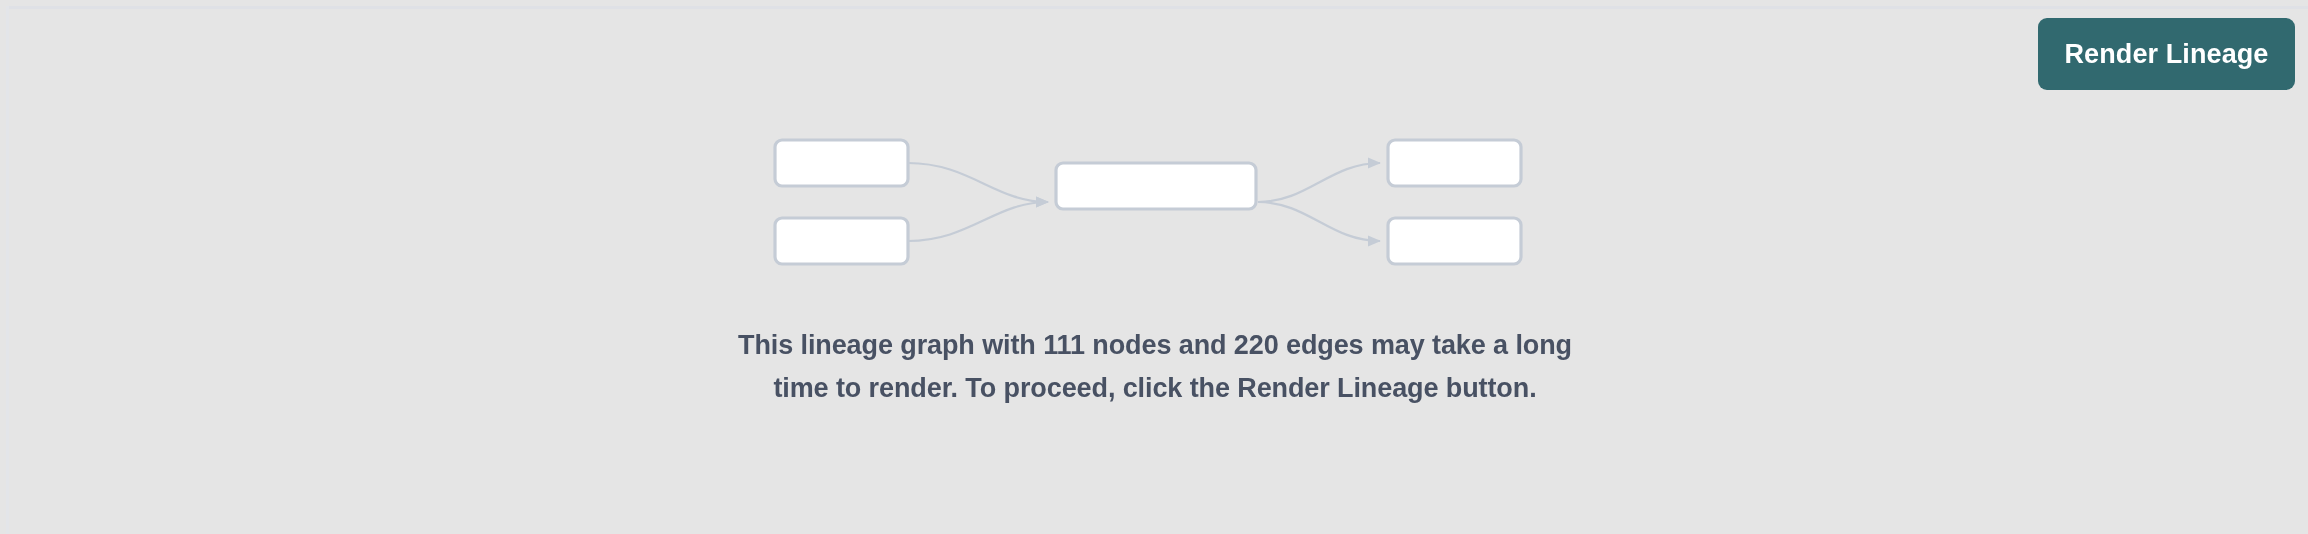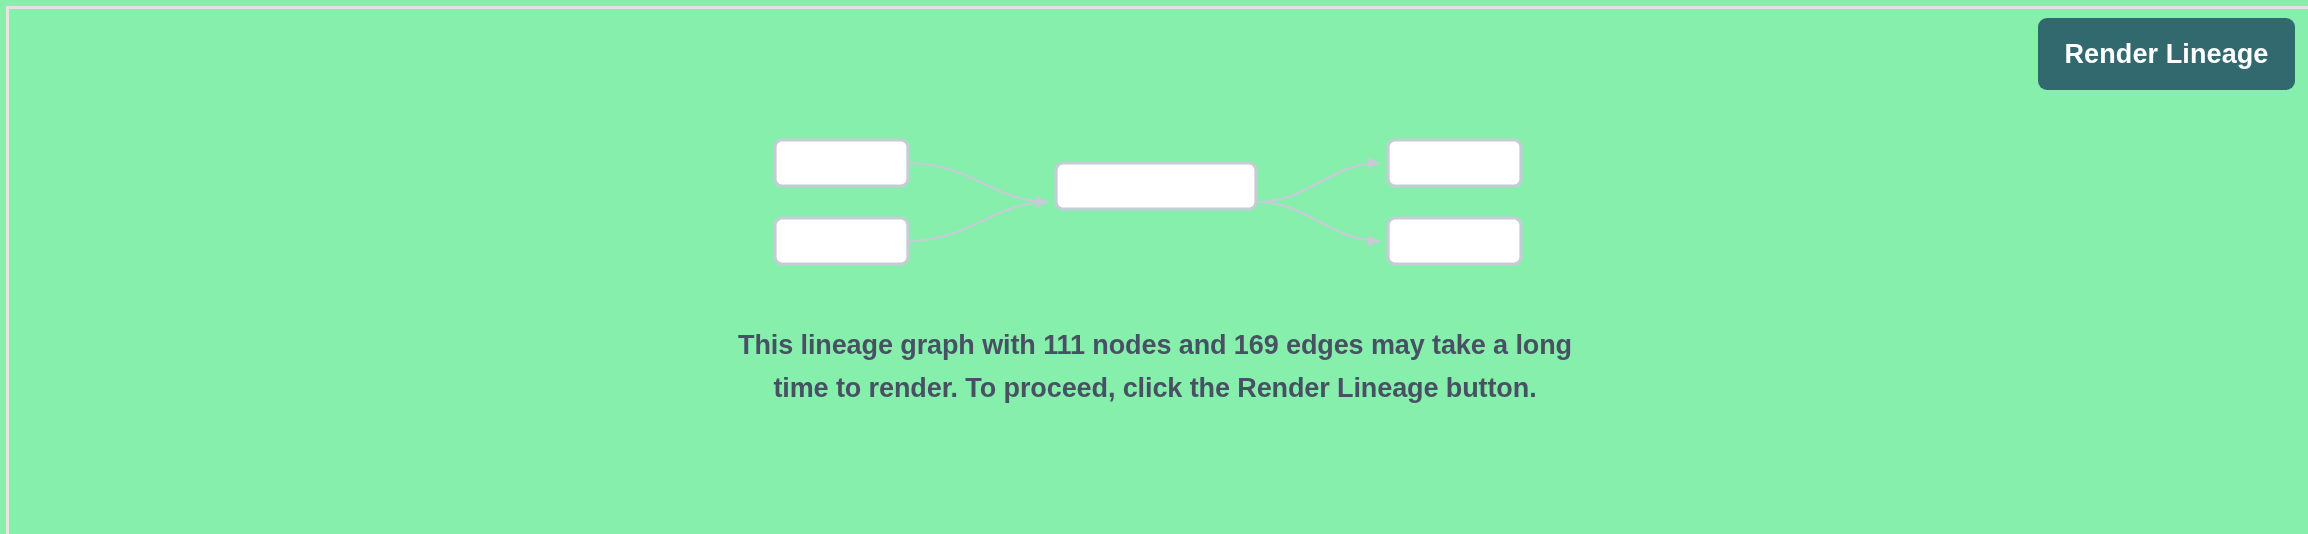--- a/index.html
+++ b/index.html
@@ -9,21 +9,21 @@
   }
   body {
     font-family: "Liberation Sans", sans-serif;
     -webkit-font-smoothing: antialiased;
   }
 
   .screen {
     position: relative;
     width: 2308px;
     height: 534px;
-    background: #86efac;
+    background: #e5e5e5;
     overflow: hidden;
   }
 
   
   .panel-top-border {
     position: absolute;
     left: 7px;
     top: 6px;
     width: 2301px;
     height: 3px;
@@ -114,15 +114,15 @@
       <g fill="#ffffff" stroke="#c5ccd6" stroke-width="3.2">
         <rect x="15" y="15" width="133" height="46" rx="7" ry="7"></rect>
         <rect x="15" y="93" width="133" height="46" rx="7" ry="7"></rect>
         <rect x="296" y="38" width="200" height="46" rx="7" ry="7"></rect>
         <rect x="628" y="15" width="133" height="46" rx="7" ry="7"></rect>
         <rect x="628" y="93" width="133" height="46" rx="7" ry="7"></rect>
       </g>
     </svg>
   </div>
 
-  <div class="warning-message">This lineage graph with 111 nodes and 169 edges may take a long time to render. To proceed, click the Render Lineage button.</div>
+  <div class="warning-message">This lineage graph with 111 nodes and 220 edges may take a long time to render. To proceed, click the Render Lineage button.</div>
 
 </div>
 
 </body></html>

